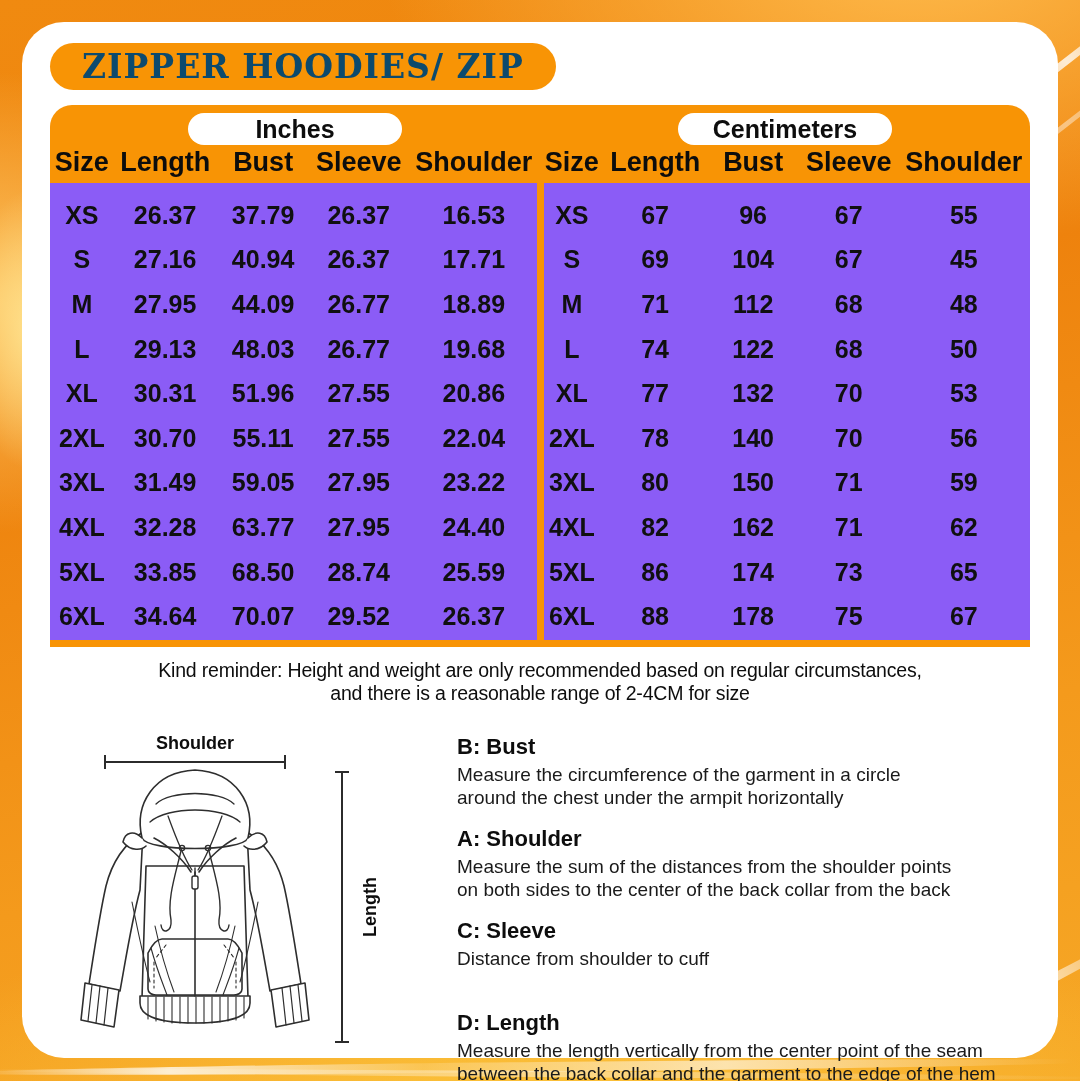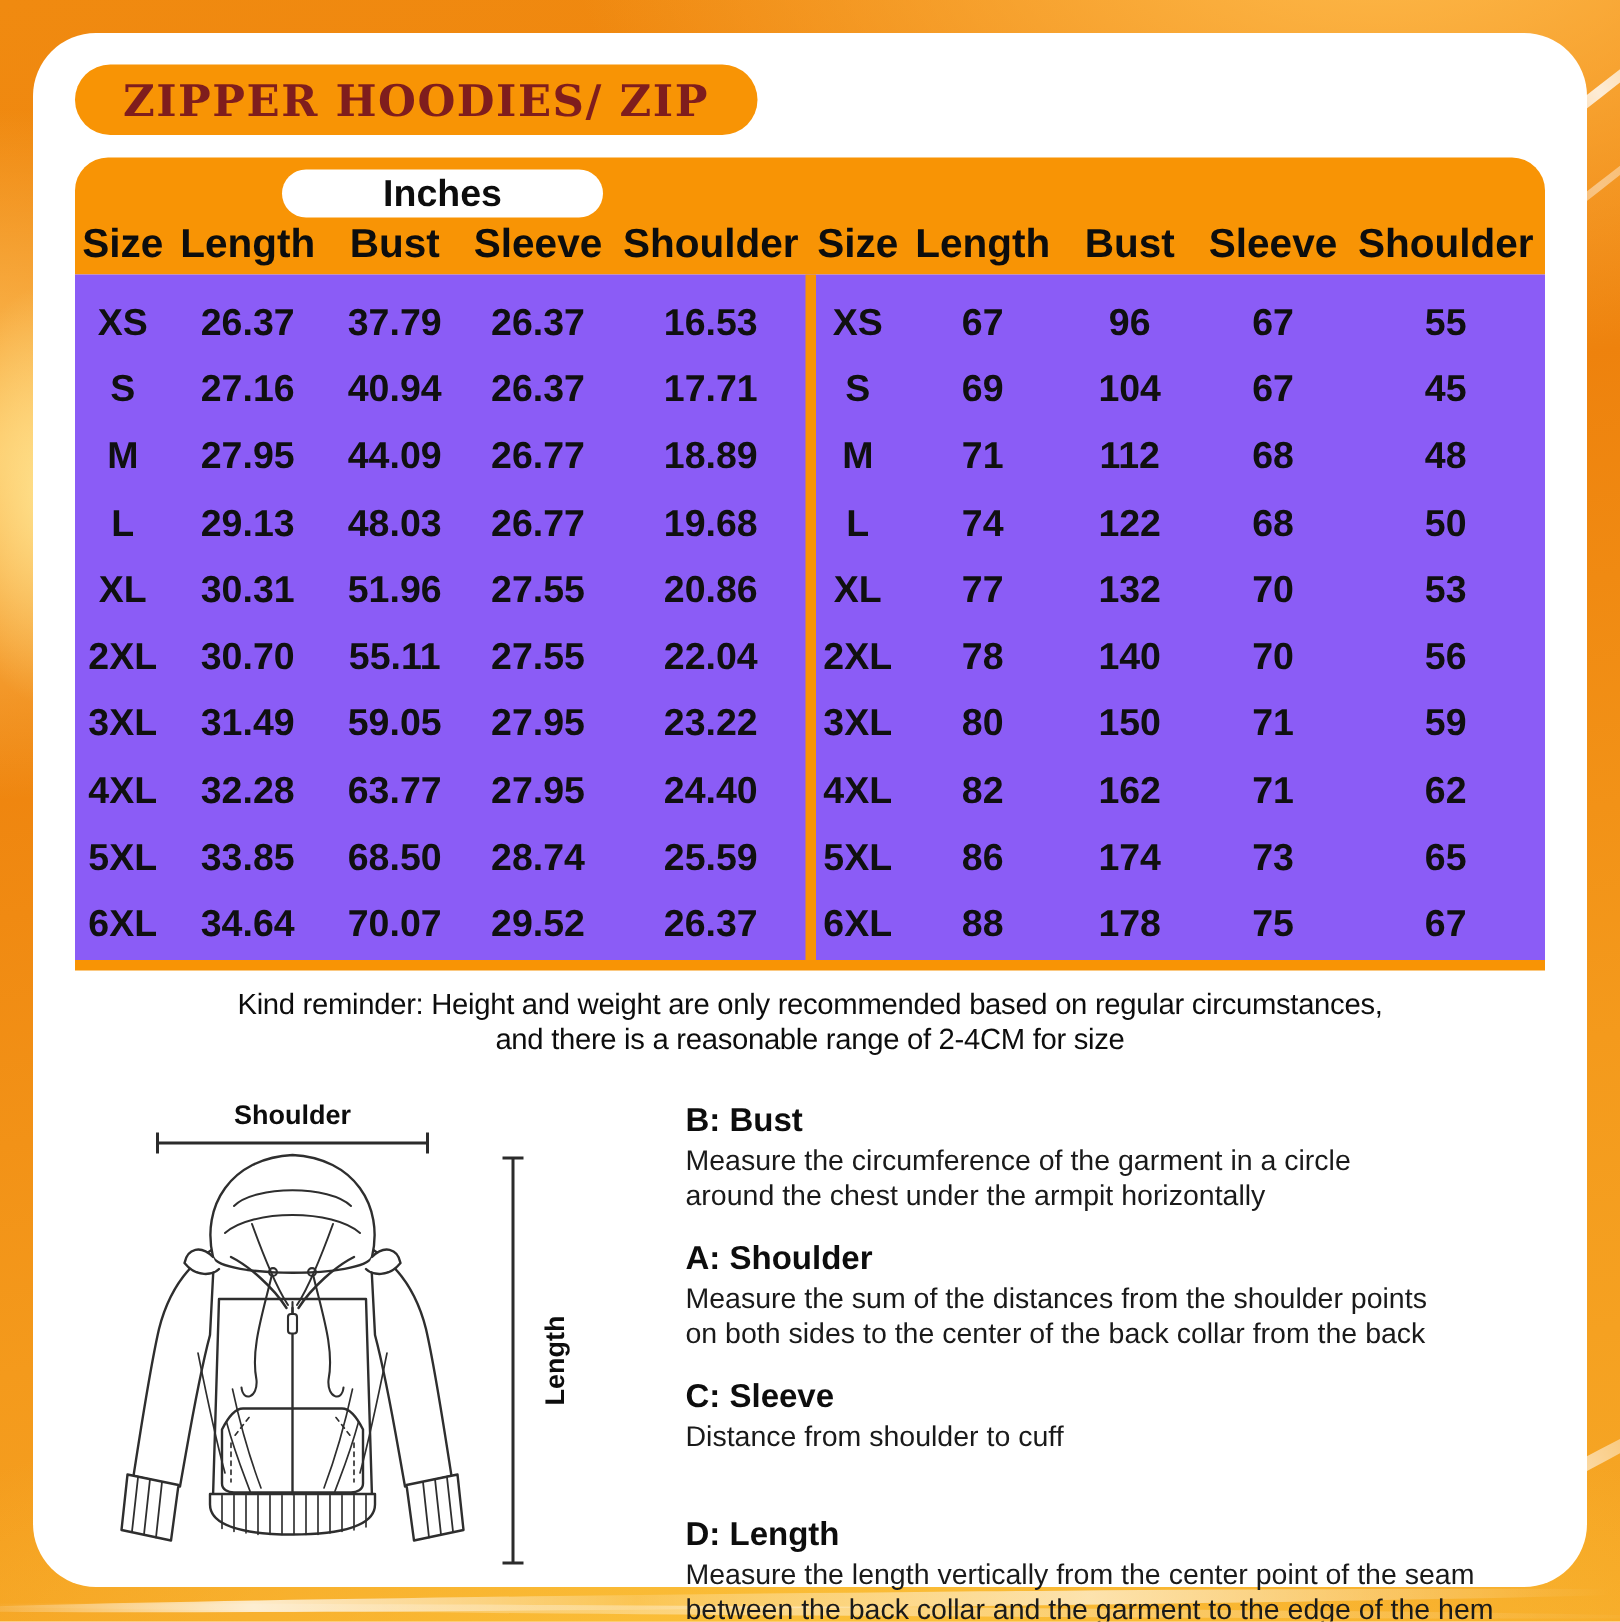--- a/index.html
+++ b/index.html
@@ -21,21 +21,21 @@
     background:linear-gradient(90deg,rgba(255,255,255,0),rgba(255,255,255,.8),rgba(255,255,255,0));}
   .sw5{width:280px;height:9px;top:984px;left:894px;transform:rotate(-28deg);
     background:linear-gradient(90deg,rgba(255,255,255,0),rgba(255,255,255,.7),rgba(255,255,255,0));}
   .sw6{width:130px;height:280px;left:-34px;top:190px;
     background:radial-gradient(closest-side,rgba(255,232,150,.85),rgba(255,232,150,0));}
 
   .card{position:absolute;left:22px;top:22px;width:1036px;height:1036px;background:#fff;
     border-radius:42px;}
   .title-pill{position:absolute;left:28px;top:21px;height:47px;padding:0 32px;background:var(--accent);
     border-radius:24px;display:flex;align-items:center;}
-  .title-pill span{font-family:"DejaVu Serif",serif;font-weight:700;font-size:29px;color:#7f1d1d;letter-spacing:1px;}
+  .title-pill span{font-family:"DejaVu Serif",serif;font-weight:700;font-size:33px;color:#0c4a6e;letter-spacing:1px;}
 
   .chart{position:absolute;left:28px;top:83px;width:980px;}
   .chart-header{position:relative;height:78px;background:var(--accent);border-radius:22px 22px 0 0;display:flex;}
   .header-half{position:relative;width:50%;height:100%;}
   .unit-pill{position:absolute;top:8px;left:50%;transform:translateX(-50%);height:32px;min-width:160px;
     background:#fff;border-radius:17px;padding:0 27px;display:flex;align-items:center;justify-content:center;
     font-weight:700;font-size:25px;color:#0d0d0d;}
   .cols{position:absolute;left:0;right:0;bottom:5px;display:grid;grid-template-columns:13% 21% 19% 20% 27%;}
   .col-label{text-align:center;font-weight:700;font-size:27px;color:#0d0d0d;}
 
@@ -80,20 +80,21 @@
           <div class="unit-pill">Inches</div>
           <div class="cols">
             <div class="col-label">Size</div>
             <div class="col-label">Length</div>
             <div class="col-label">Bust</div>
             <div class="col-label">Sleeve</div>
             <div class="col-label">Shoulder</div>
           </div>
         </div>
         <div class="header-half">
+          <div class="unit-pill">Centimeters</div>
           <div class="cols">
             <div class="col-label">Size</div>
             <div class="col-label">Length</div>
             <div class="col-label">Bust</div>
             <div class="col-label">Sleeve</div>
             <div class="col-label">Shoulder</div>
           </div>
         </div>
       </div>
 

